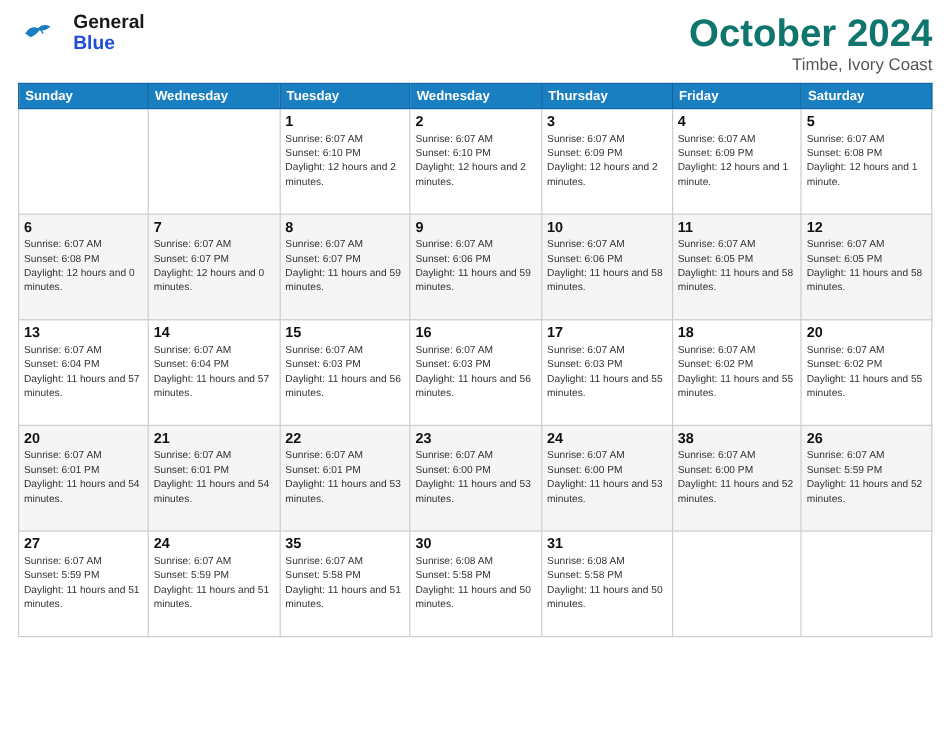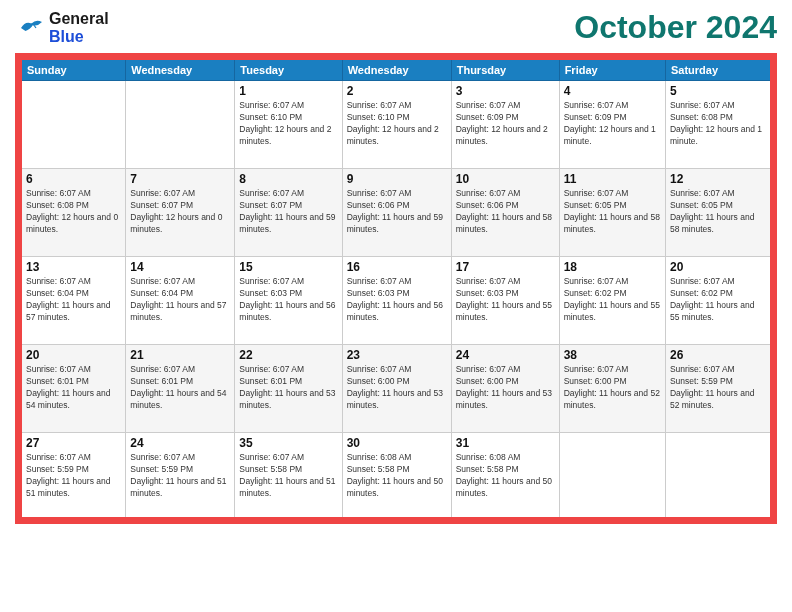--- a/index.html
+++ b/index.html
@@ -18,21 +18,21 @@
     }
     .header {
       display: flex;
       justify-content: space-between;
       align-items: flex-start;
       margin-bottom: 8px;
     }
     .logo {
       display: flex;
       align-items: center;
-      gap: 4px;
+      gap: 16px;
     }
     .logo-bird {
       width: 30px;
       height: 30px;
     }
     .title-block {
       text-align: right;
     }
     .month-title {
       font-size: 32px;
@@ -40,21 +40,21 @@
       color: #0f766e;
       line-height: 1.1;
     }
     .location-title {
       font-size: 14px;
       color: #555;
     }
     .calendar {
       width: 100%;
       border-collapse: collapse;
-      border: 7px solid #ef4444;
+      border: 1px solid #ef4444;
     }
     .calendar th {
       background: #1a7fc1;
       color: #fff;
       font-size: 11px;
       font-weight: bold;
       padding: 4px 5px;
       text-align: left;
       border: 1px solid #1566a0;
     }
@@ -97,20 +97,21 @@
         <path d="M8 20 Q14 10 22 14 Q28 8 36 12 Q30 18 24 16 Q20 22 14 24 Z" fill="#1a7fc1"></path>
         <path d="M22 14 Q26 16 28 20" stroke="#1a7fc1" fill="none" stroke-width="1.5"></path>
       </svg>
       <div style="display:flex;flex-direction:column;line-height:1.1;">
         <span style="font-size:16px;font-weight:bold;color:#1a1a1a;">General</span>
         <span style="font-size:16px;font-weight:bold;color:#1d4ed8;">Blue</span>
       </div>
     </div>
     <div class="title-block">
       <div class="month-title">October 2024</div>
+      <div class="location-title">Timbe, Ivory Coast</div>
     </div>
   </div>
 
   <table class="calendar">
     <thead>
       <tr>
       <th>Sunday</th>
           <th>Wednesday</th>
           <th>Tuesday</th>
           <th>Wednesday</th>

